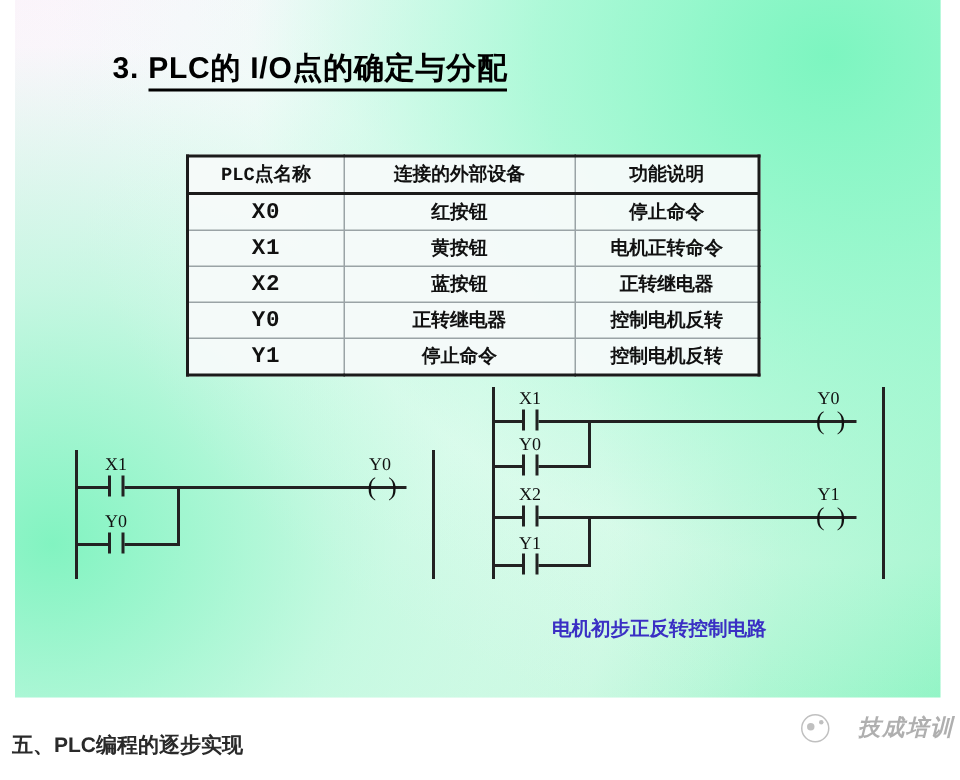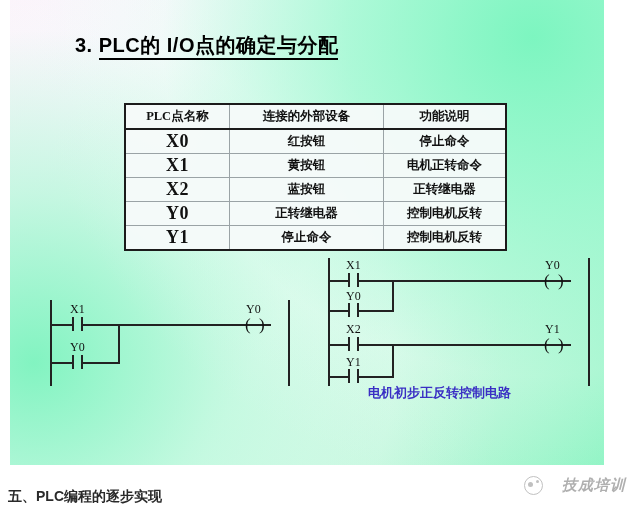--- a/index.html
+++ b/index.html
@@ -11,20 +11,21 @@
     position:relative;
   }
   
   #slide{
     position:absolute;left:10px;top:0;width:594px;height:465px;
     background:
       radial-gradient(120% 140% at 88% 8%, rgba(120,245,190,.95) 0%, rgba(150,248,205,.75) 26%, rgba(225,253,240,.25) 52%, rgba(255,255,255,0) 70%),
       radial-gradient(110% 130% at 4% 78%, rgba(120,243,188,.92) 0%, rgba(163,247,208,.6) 28%, rgba(236,253,246,.18) 55%, rgba(255,255,255,0) 72%),
       linear-gradient(118deg,#fdf3fb 0%,#fbf6fd 14%,#f4fbfa 34%,#eefcf5 52%,#bdf7da 76%,#8ff4c4 100%);
     overflow:hidden;
+    padding-left:23px;
   }
   
   .h-num{
     position:absolute;
     font-weight:bold;color:#000;
     letter-spacing:.5px;
     white-space:nowrap;
   }
   #heading3{left:65px;top:32px;font-size:20px;}
   #heading3 .uline{border-bottom:2px solid #000;padding-bottom:2px;}
@@ -48,26 +49,26 @@
   #io-table td,#io-table th{
     border:1px solid #9aa3a6;
     text-align:center;
     font-size:12.5px;
     color:#111;
     height:23px;
     padding:0 2px;
     font-weight:bold;
     background:rgba(244,250,249,.55);
   }
-  #io-table tr:first-child th{border-top:none;}
+  #io-table tr:first-child th{border-top:none;font-family:Liberation Mono, monospace;}
   #io-table td:first-child,#io-table th:first-child{width:103px;border-left:none;}
   #io-table td:nth-child(2),#io-table th:nth-child(2){width:157px;}
   #io-table td:last-child,#io-table th:last-child{width:123px;border-right:none;text-align:center;}
   #io-table tr:first-child th{border-bottom:2px solid #1b1b1b;}
-  #io-table td.code{font-size:18px;letter-spacing:.5px;}
+  #io-table td.code{font-size:15px;letter-spacing:.5px;font-family:Liberation Mono, monospace;}
 
   
   .ladder{position:absolute;}
   .rail,.wire{position:absolute;background:#222;}
   .rail{width:2px;}
   .wire{height:2px;}
   .vwire{position:absolute;width:2px;background:#222;}
   .contact{position:absolute;}
   .contact .bar{position:absolute;width:2px;height:14px;background:#222;top:0;}
   .contact .bar.l{left:0;}
@@ -80,30 +81,30 @@
   .coil{position:absolute;font-family:"Liberation Serif","DejaVu Serif",serif;
         font-size:17px;color:#111;letter-spacing:2px;line-height:1;}
 
   .caption{
     position:absolute;
     font-size:13px;font-weight:bold;color:#3a2fc4;
     font-family:"Liberation Serif","DejaVu Serif",serif;
     white-space:nowrap;
   }
   #caption-left{left:84px;top:398px;}
-  #caption-right{left:358px;top:384px;}
+  #caption-right{left:358px;top:410px;}
 
   
   #footer-title{
     position:absolute;left:8px;top:488px;
     font-size:14px;font-weight:bold;color:#2a2a2a;
     white-space:nowrap;
   }
   #watermark{
-    position:absolute;right:14px;top:476px;
+    position:absolute;right:4px;top:476px;
     display:flex;align-items:center;gap:19px;
     opacity:.55;
   }
   #watermark .logo{
     width:17px;height:17px;border-radius:50%;
     border:1.5px solid #8d8d8d;
     position:relative;
   }
   #watermark .logo:before{
     content:"";position:absolute;left:3px;top:5px;width:5px;height:5px;

